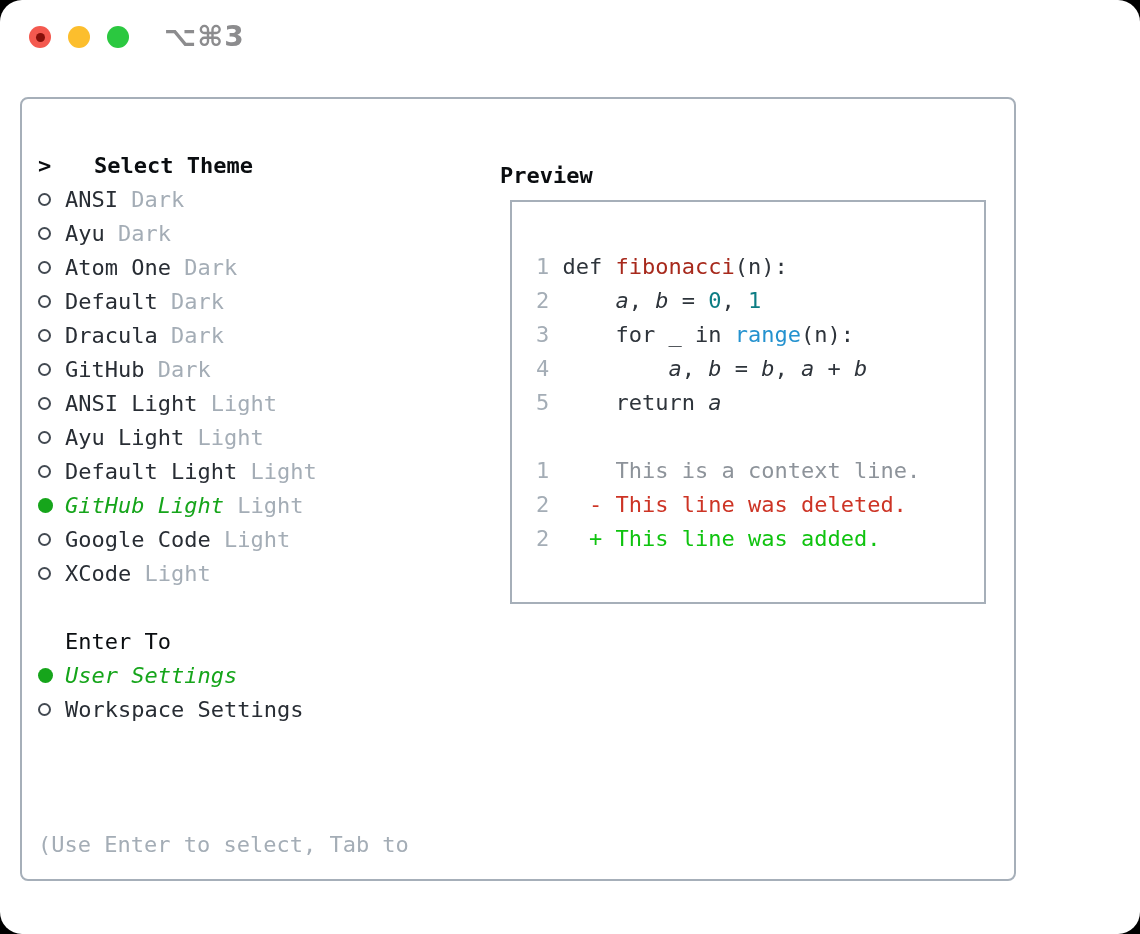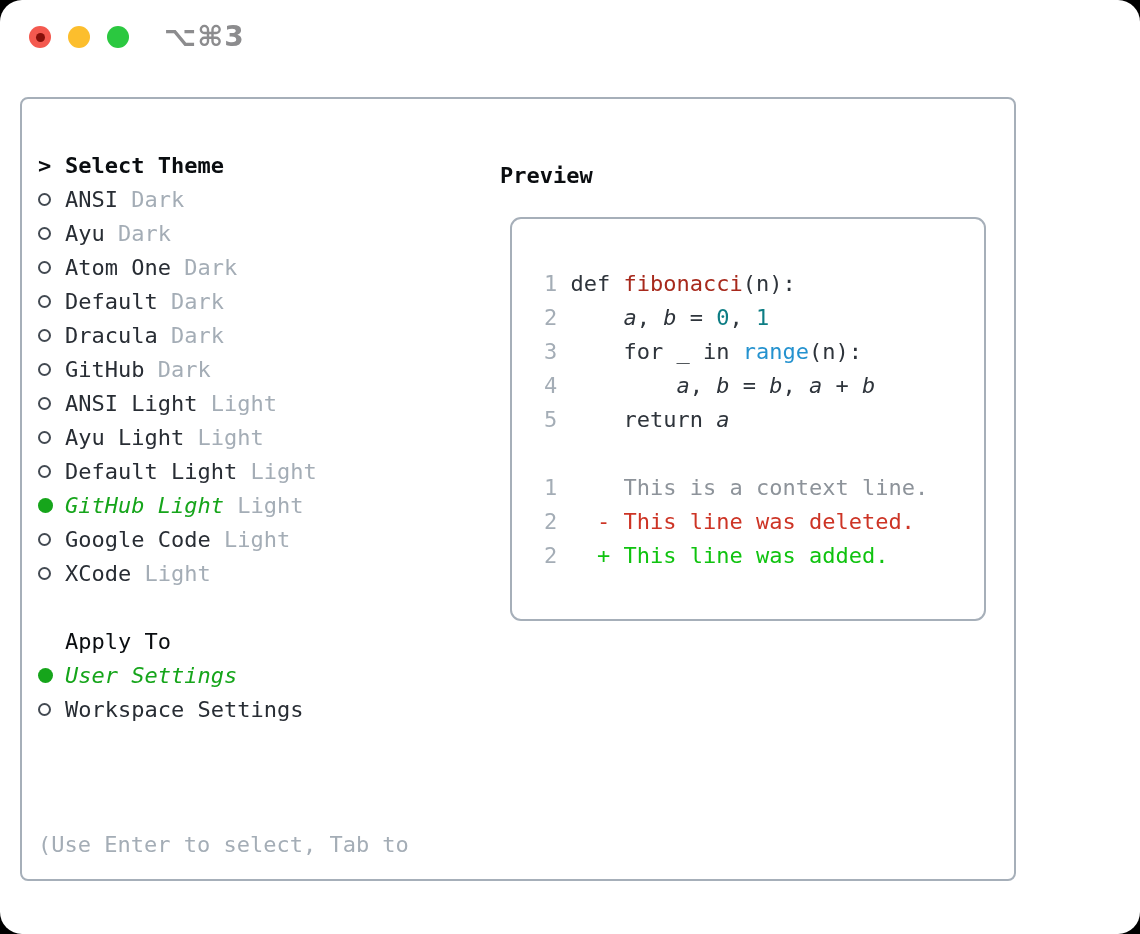--- a/index.html
+++ b/index.html
@@ -21,35 +21,35 @@
   }
   
   .panel{
     position:absolute;left:20px;top:97px;width:996px;height:784px;
     border:2px solid var(--border-gray);border-radius:8px;background:#fff;box-sizing:border-box;
   }
   .left-col{position:absolute;left:16px;top:49px;}
   .row{display:flex;align-items:center;height:34px;font-size:22px;color:var(--text-dark);}
   .row .marker{display:inline-flex;align-items:center;width:27px;flex:0 0 27px;}
   .prompt{font-weight:700;color:var(--text-black);}
-  .hdr{font-weight:700;color:var(--text-black);}
+  .hdr{font-weight:700;color:var(--text-black);margin-left:29px;}
   .radio{width:13px;height:13px;border:2px solid var(--radio-outline);border-radius:50%;box-sizing:border-box;}
   .radio.on{width:15px;height:15px;border:none;background:var(--accent-green);}
   .label{white-space:pre;}
   .name{color:var(--text-dark);}
   .name.sel{color:var(--accent-green);font-style:italic;}
   .suffix{color:var(--muted-gray);text-align:right;}
   .spacer{height:34px;}
   .help{font-size:22px;line-height:34px;color:var(--muted-gray);white-space:pre;}
   
   .preview-header{position:absolute;left:478px;top:60px;height:34px;line-height:34px;font-size:22px;font-weight:700;color:var(--text-black);}
   .preview-box{
     position:absolute;left:488px;top:101px;width:476px;height:404px;
-    border:2px solid var(--border-gray);border-radius:11px;box-sizing:border-box;
-    padding:48px 0 0 32px;overflow:hidden;margin-top:17px;
+    border:2px solid var(--border-gray);border-radius:0;box-sizing:border-box;
+    padding:48px 0 0 24px;overflow:hidden;
   }
   .code-line{height:34px;line-height:34px;font-size:22px;white-space:pre;}
   .c-lineno{color:var(--lineno-gray);}
   .c-plain{color:var(--code-dark);}
   .c-var{color:var(--code-dark);font-style:italic;}
   .c-func{color:var(--function-red);}
   .c-num{color:var(--number-teal);}
   .c-builtin{color:var(--builtin-blue);}
   .c-ctx{color:var(--context-gray);}
   .c-del{color:var(--deleted-red);}
@@ -146,21 +146,21 @@
               <span class="radio"></span>
             </span>
             <span class="label"><span class="name">XCode</span><span class="suffix"> Light</span></span>
           </div>
         </div>
 
       <div class="spacer"></div>
 
       <div class="row">
         <span class="marker"></span>
-        <span style="color:var(--text-black);">Apply To</span>
+        <span style="color:var(--text-black);">Enter To</span>
       </div>
       <div id="apply-items">
           <div class="row">
             <span class="marker">
               <span class="radio on"></span>
             </span>
             <span class="label"><span class="name sel">User Settings</span></span>
           </div>
           <div class="row">
             <span class="marker">

